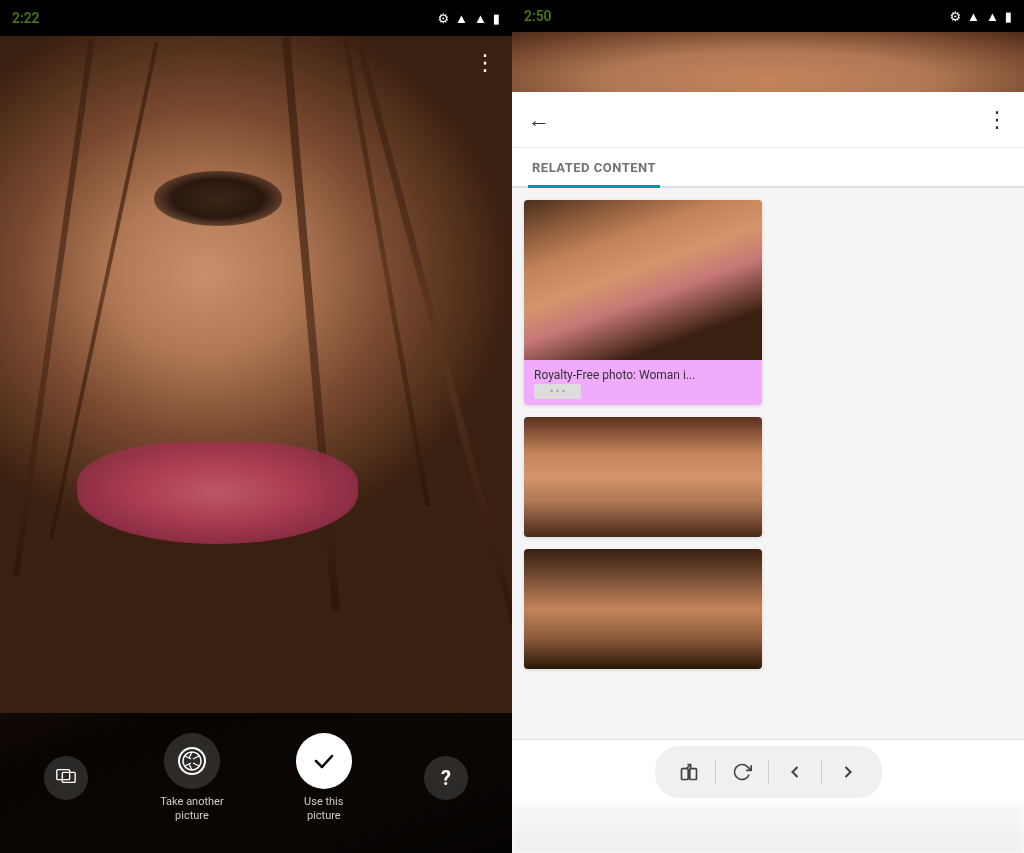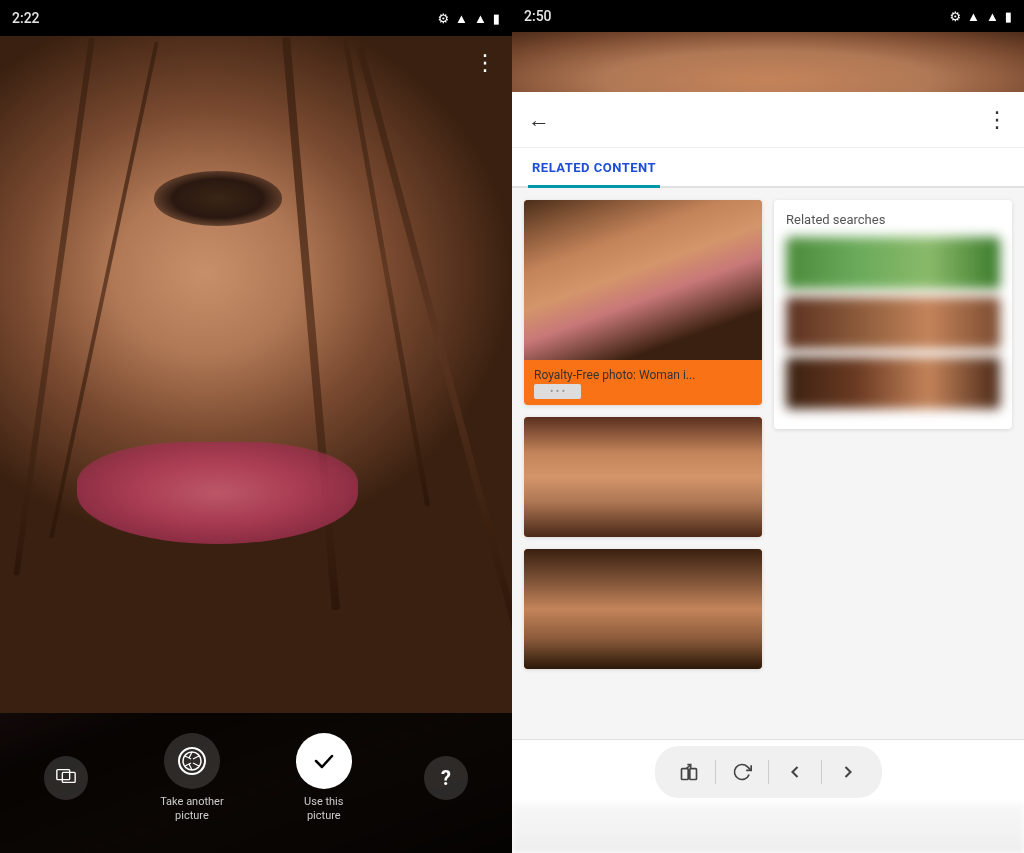--- a/index.html
+++ b/index.html
@@ -27,21 +27,21 @@
       height: 36px;
       background: #000;
       display: flex;
       align-items: center;
       justify-content: space-between;
       padding: 0 12px;
       z-index: 10;
     }
 
     .status-time {
-      color: #e5e5e5;
+      color: #4d7c0f;
       font-size: 14px;
       font-weight: 500;
     }
 
     .status-icons {
       display: flex;
       align-items: center;
       gap: 6px;
     }
 
@@ -259,21 +259,21 @@
       padding: 0 16px;
       border-bottom: 2px solid #e0e0e0;
       flex-shrink: 0;
     }
 
     .tab-item {
       display: inline-block;
       padding: 12px 4px 10px;
       font-size: 13px;
       font-weight: 700;
-      color: #1d4ed8;
+      color: #737373;
       border-bottom: 3px solid #0097a7;
       letter-spacing: 0.5px;
       cursor: pointer;
       margin-bottom: -2px;
     }
 
     
     .content-area {
       flex: 1;
       overflow-y: auto;
@@ -289,21 +289,21 @@
 
     
     .left-col {
       display: flex;
       flex-direction: column;
       gap: 12px;
     }
 
     
     .result-card {
-      background: #f97316;
+      background: #f0abfc;
       border-radius: 4px;
       overflow: hidden;
       box-shadow: 0 1px 4px rgba(0,0,0,0.12);
     }
 
     .result-image {
       width: 100%;
       height: 160px;
       background: linear-gradient(
         160deg,
@@ -572,31 +572,20 @@
         <div class="result-card">
           <div class="result-image-2"></div>
         </div>
 
         <div class="result-card">
           <div class="result-image-3"></div>
         </div>
 
       </div>
 
-      <div class="right-col">
-
-        <div class="related-searches-card">
-          <div class="related-title">Related searches</div>
-
-          <div class="search-thumb search-thumb-1"></div>
-          <div class="search-thumb search-thumb-2"></div>
-          <div class="search-thumb search-thumb-3"></div>
-        </div>
-
-      </div>
 
     </div>
   </div>
 
   <div class="bottom-nav">
     <div class="nav-pill">
 
       <div class="nav-btn">
         <svg width="20" height="20" viewBox="0 0 24 24" fill="none" stroke="#444" stroke-width="2">
           <rect x="3" y="8" width="8" height="13" rx="1"></rect>

